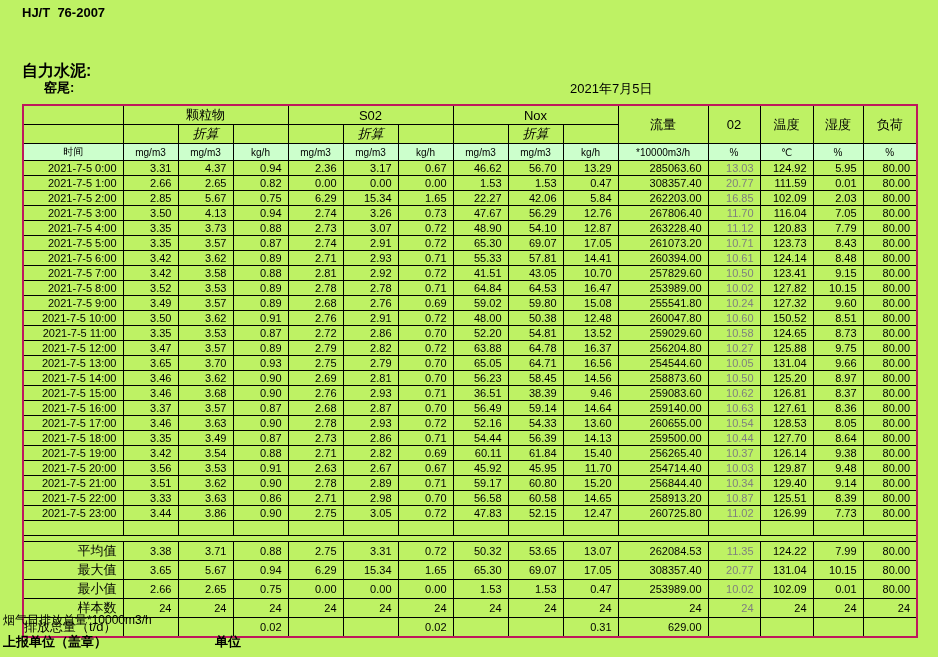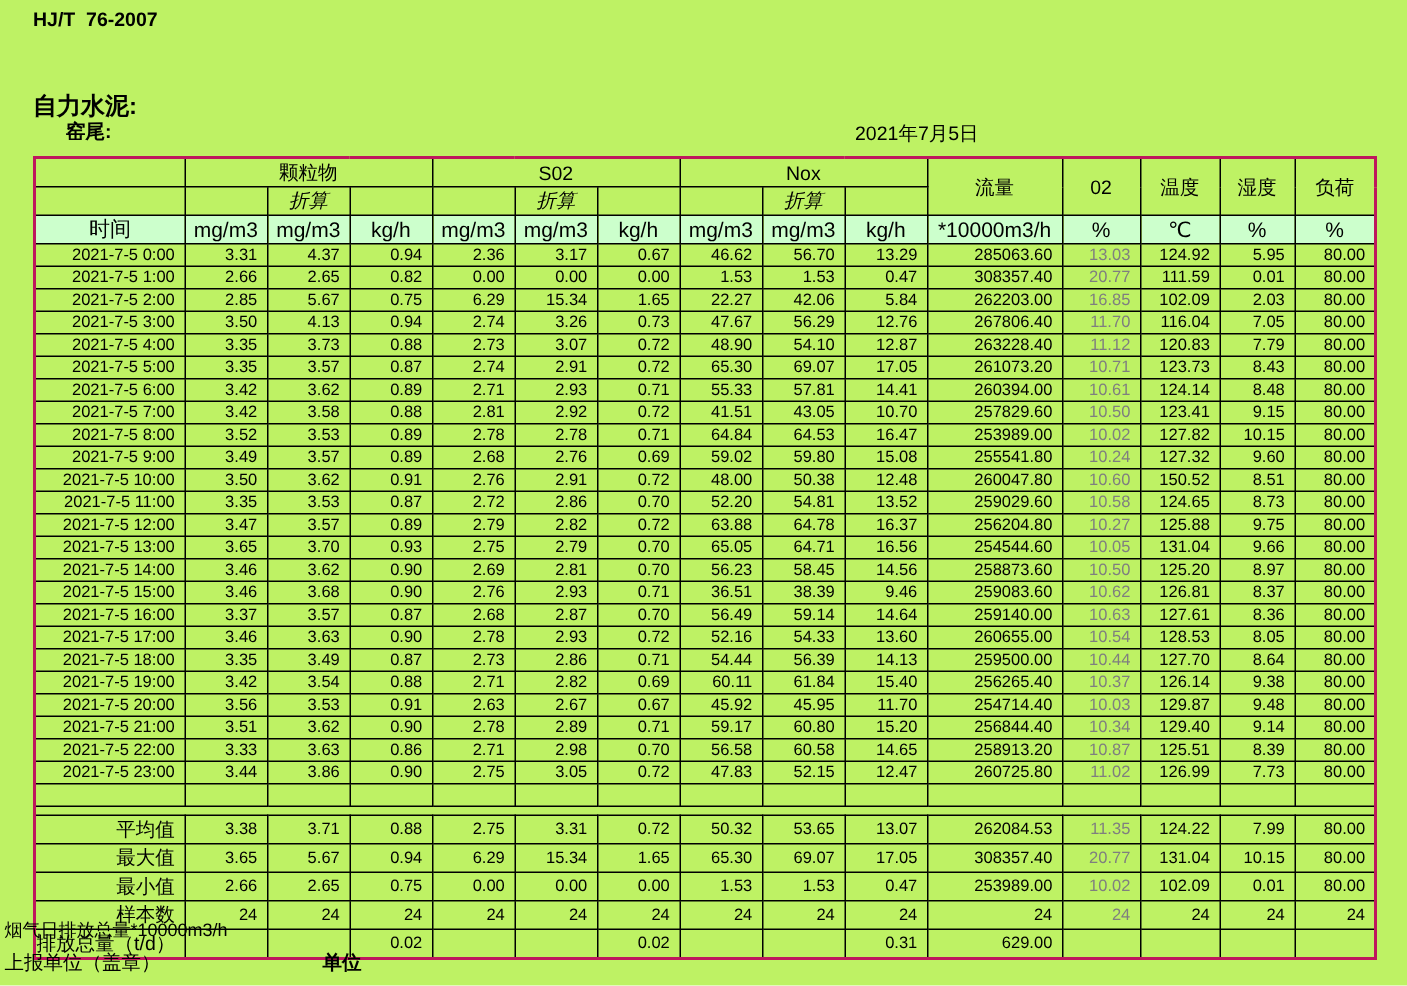--- a/index.html
+++ b/index.html
@@ -8,29 +8,29 @@
   .std{position:absolute;left:22px;top:5px;font-weight:bold;font-size:13px;white-space:pre;}
   .title{position:absolute;left:0;top:26px;width:660px;text-align:center;font-weight:bold;font-size:16px;letter-spacing:1px;}
   .company{position:absolute;left:22px;top:61px;font-weight:bold;font-size:16px;}
   .loc{position:absolute;left:22px;top:79px;font-weight:bold;font-size:13px;margin-left:22px;}
   .date{position:absolute;left:570px;top:80px;font-size:13px;text-align:center;}
   table.report{position:absolute;left:22px;top:104px;width:894px;border-collapse:collapse;table-layout:fixed;font-size:11px;border:2px solid #be185d;}
   table.report td{border:1px solid #000;padding:0 6px 0 0;height:14px;text-align:right;overflow:hidden;white-space:nowrap;}
   tr.hr1 td,tr.hr2 td,tr.hr3 td{text-align:center;padding:0;}
   tr.hr1 td{height:15px;font-size:13px;}
   tr.hr2 td{height:15px;font-size:13px;font-style:italic;}
-  tr.hr3 td{height:16px;font-size:14px;background:#ccffcc;margin-left:32px;}
+  tr.hr3 td{height:16px;font-size:10px;background:#ccffcc;margin-left:32px;}
   td.timeh{font-size:14px;}
   td.o2h{font-size:12px;}
   td.o2{color:#7f7f7f;}
   td.slabel{font-size:13px;}
   td.daily{text-align:left;text-indent:-20px;overflow:visible;font-size:13px;}
   tr.spacer td{border:none;height:5px;}
   .foot-note{position:absolute;left:3px;top:612px;font-weight:normal;font-size:12px;}
-  .foot-org{position:absolute;left:3px;top:633px;font-weight:normal;font-size:13px;}
+  .foot-org{position:absolute;left:3px;top:633px;font-weight:bold;font-size:13px;}
   .foot-unit{position:absolute;left:215px;top:633px;font-weight:bold;font-size:13px;}
 </style>
 </head>
 <body>
 
 <div class="page">
   <div class="std">HJ/T  76-2007</div>
   <div class="company">自力水泥:</div>
   <div class="loc">窑尾:</div>
   <div class="date">2021年7月5日</div>

